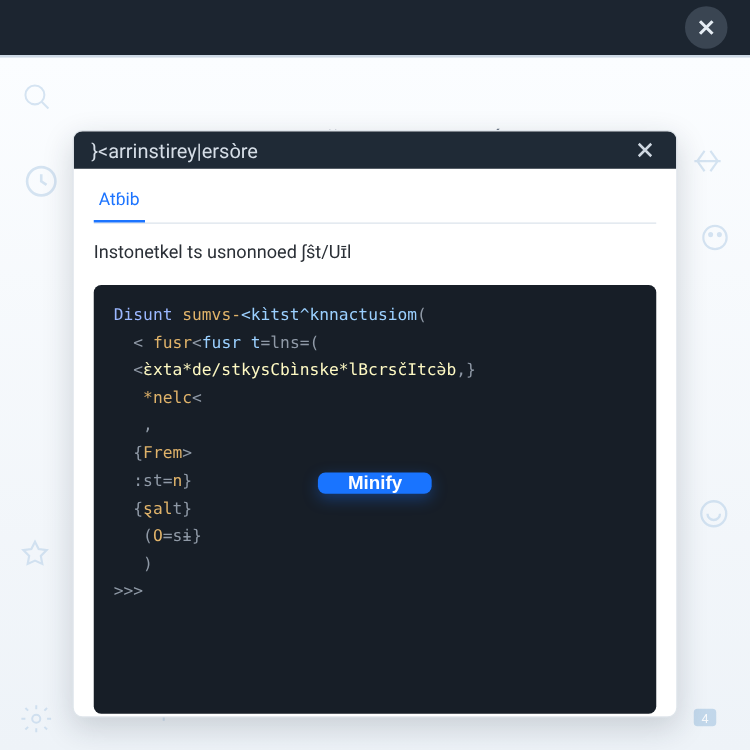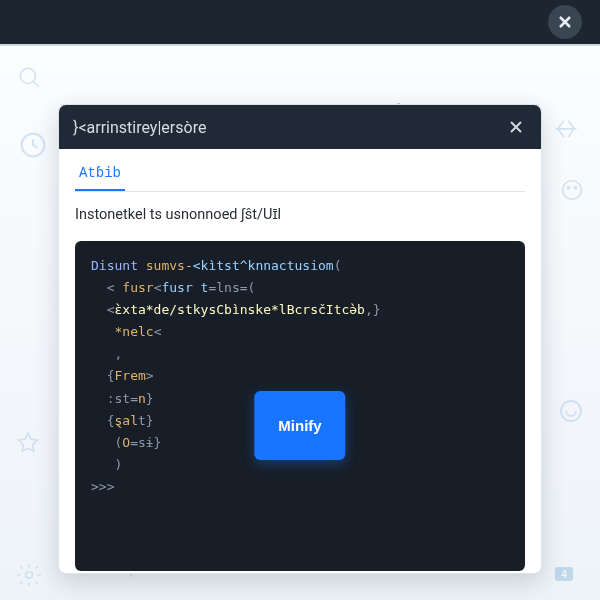--- a/index.html
+++ b/index.html
@@ -5,36 +5,36 @@
 *{margin:0;padding:0;box-sizing:border-box;}
 body{width:600px;height:600px;font-family:-apple-system,BlinkMacSystemFont,"Segoe UI",Roboto,sans-serif;background:#f0f4f8;position:relative;overflow:hidden;}
 .topbar{height:44px;background:#1c2530;display:flex;align-items:center;justify-content:flex-end;padding:0 18px;}
 .close-top{width:34px;height:34px;border-radius:50%;background:#3a4552;display:flex;align-items:center;justify-content:center;cursor:pointer;}
 .close-top svg{stroke:#e5ecf3;stroke-width:2.5;}
 .bg-layer{position:absolute;top:44px;left:0;right:0;bottom:0;border-top:2px solid #cdd9e5;background:linear-gradient(180deg,#fbfdff 0%,#eef3f8 100%);}
 .doodles{position:absolute;inset:0;color:#b7d0e8;opacity:0.55;}
 .doodles svg{position:absolute;}
 .heading{position:absolute;top:58px;left:0;right:0;text-align:center;color:#6b7785;font-size:18px;letter-spacing:0.5px;}
 .panel{position:absolute;top:104px;left:58px;right:58px;bottom:26px;background:#fff;border:1px solid #dfe5eb;border-radius:8px;box-shadow:0 8px 24px rgba(27,40,56,0.18);display:flex;flex-direction:column;overflow:hidden;}
-.panel-head{height:44px;background:#1f2a36;color:#d6dee7;display:flex;align-items:center;justify-content:space-between;padding:0 14px;font-size:16px;}
+.panel-head{height:30px;background:#1f2a36;color:#d6dee7;display:flex;align-items:center;justify-content:space-between;padding:0 14px;font-size:16px;}
 .panel-close{width:22px;height:22px;display:flex;align-items:center;justify-content:center;cursor:pointer;}
 .panel-close svg{stroke:#cfd8e2;stroke-width:2;}
 .panel-body{flex:1;display:flex;flex-direction:column;padding:12px 16px 2px 16px;}
 .tab-row{border-bottom:1px solid #dce4ec;display:flex;}
-.tab{padding:4px 4px 8px 4px;font-size:14px;color:#8b97a4;border-bottom:2px solid transparent;cursor:pointer;font-family:Liberation Mono, monospace;}
+.tab{padding:4px 4px 8px 4px;font-size:14px;color:#8b97a4;border-bottom:2px solid transparent;cursor:pointer;}
 .tab.active{color:#1c74ff;border-bottom-color:#1c74ff;}
 .field-label{margin-top:14px;font-size:14.5px;color:#2a2f36;}
 .code-box{margin-top:18px;flex:1;background:#171e27;border-radius:6px;padding:14px 16px 4px 16px;font-family:ui-monospace,SFMono-Regular,Menlo,Consolas,monospace;font-size:13px;color:#cdd6df;position:relative;overflow:hidden;line-height:1.7;}
 .code-box .l{white-space:pre;}
 .tok-kw{color:#9bb7ff;}
 .tok-tag{color:#9bd0ff;}
 .tok-attr{color:#e0b36a;}
 .tok-punc{color:#8f99a6;}
 .tok-str{color:#fef9c3;}
-.minify-btn{position:absolute;top:150px;left:50%;transform:translateX(-50%);background:#1974ff;color:#fff;font-weight:600;font-size:15px;padding:26px 24px;border:none;border-radius:6px;cursor:pointer;box-shadow:0 4px 12px rgba(25,116,255,0.35);}
+.minify-btn{position:absolute;top:150px;left:50%;transform:translateX(-50%);background:#1974ff;color:#fff;font-weight:600;font-size:15px;padding:0 24px;border:none;border-radius:6px;cursor:pointer;box-shadow:0 4px 12px rgba(25,116,255,0.35);}
 </style>
 </head>
 <body>
 
 <div class="topbar">
   <div class="close-top" title="Close">
     <svg width="18" height="18" viewBox="0 0 18 18" fill="none">
         <path d="M4 4 L14 14 M14 4 L4 14"></path>
       </svg>
   </div>

